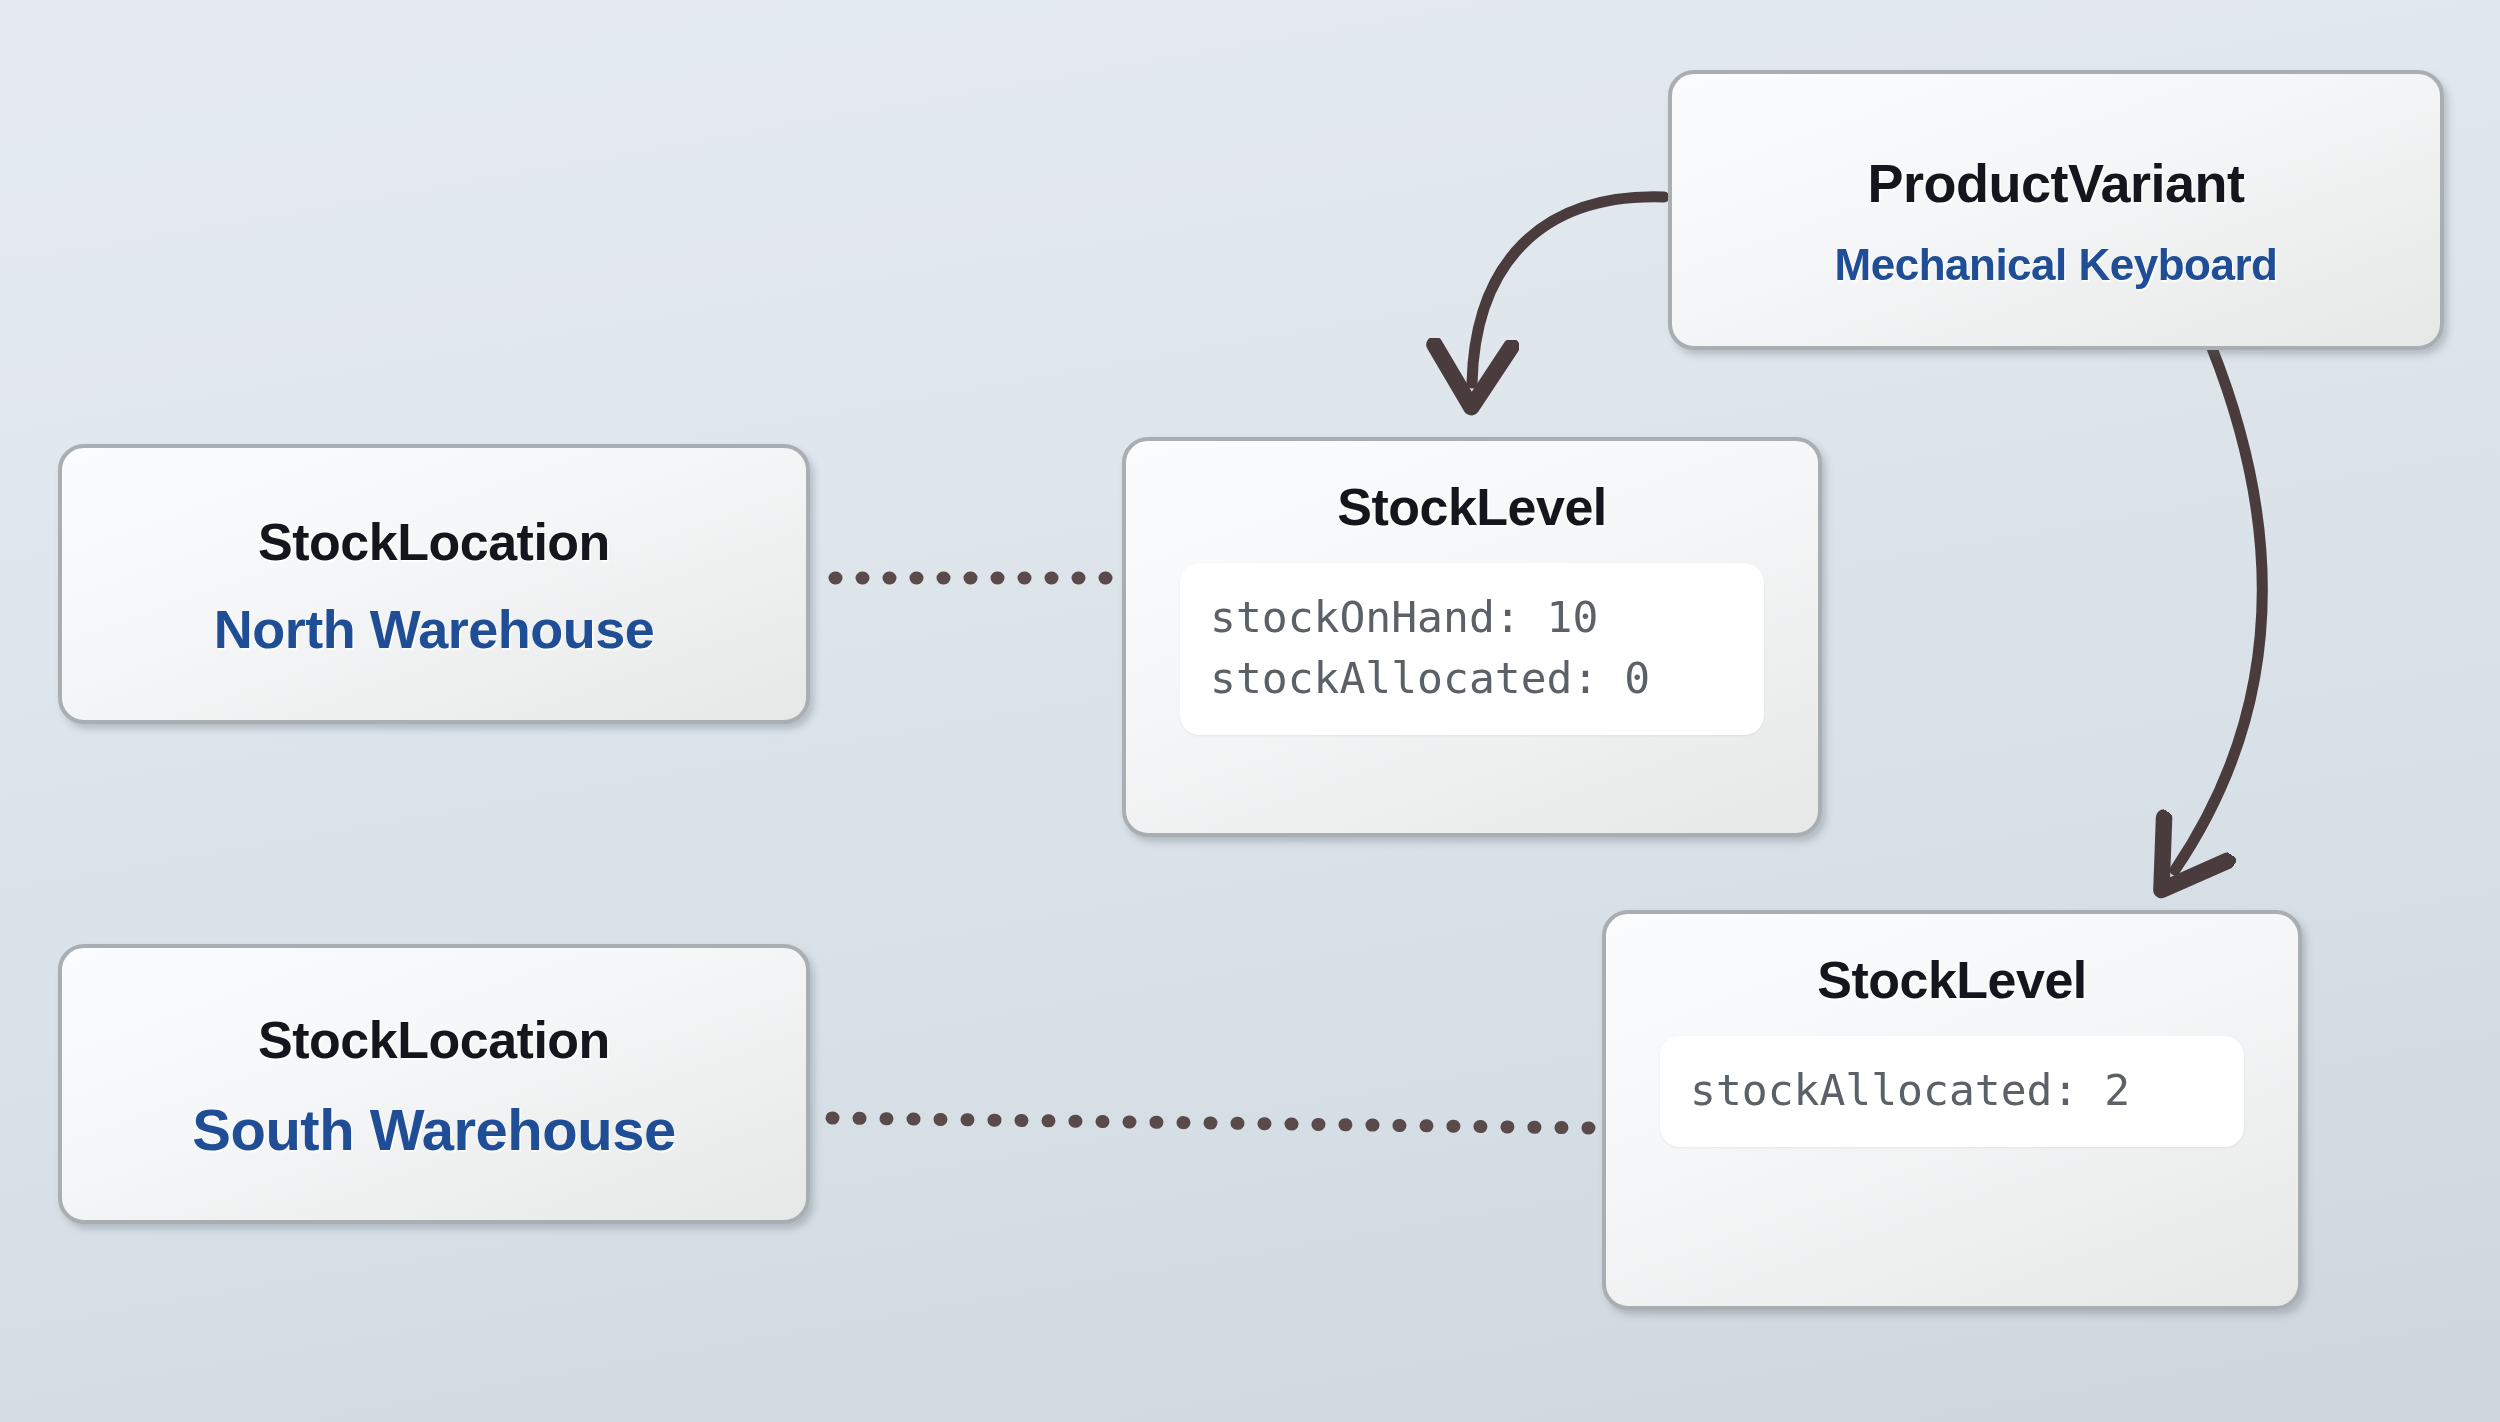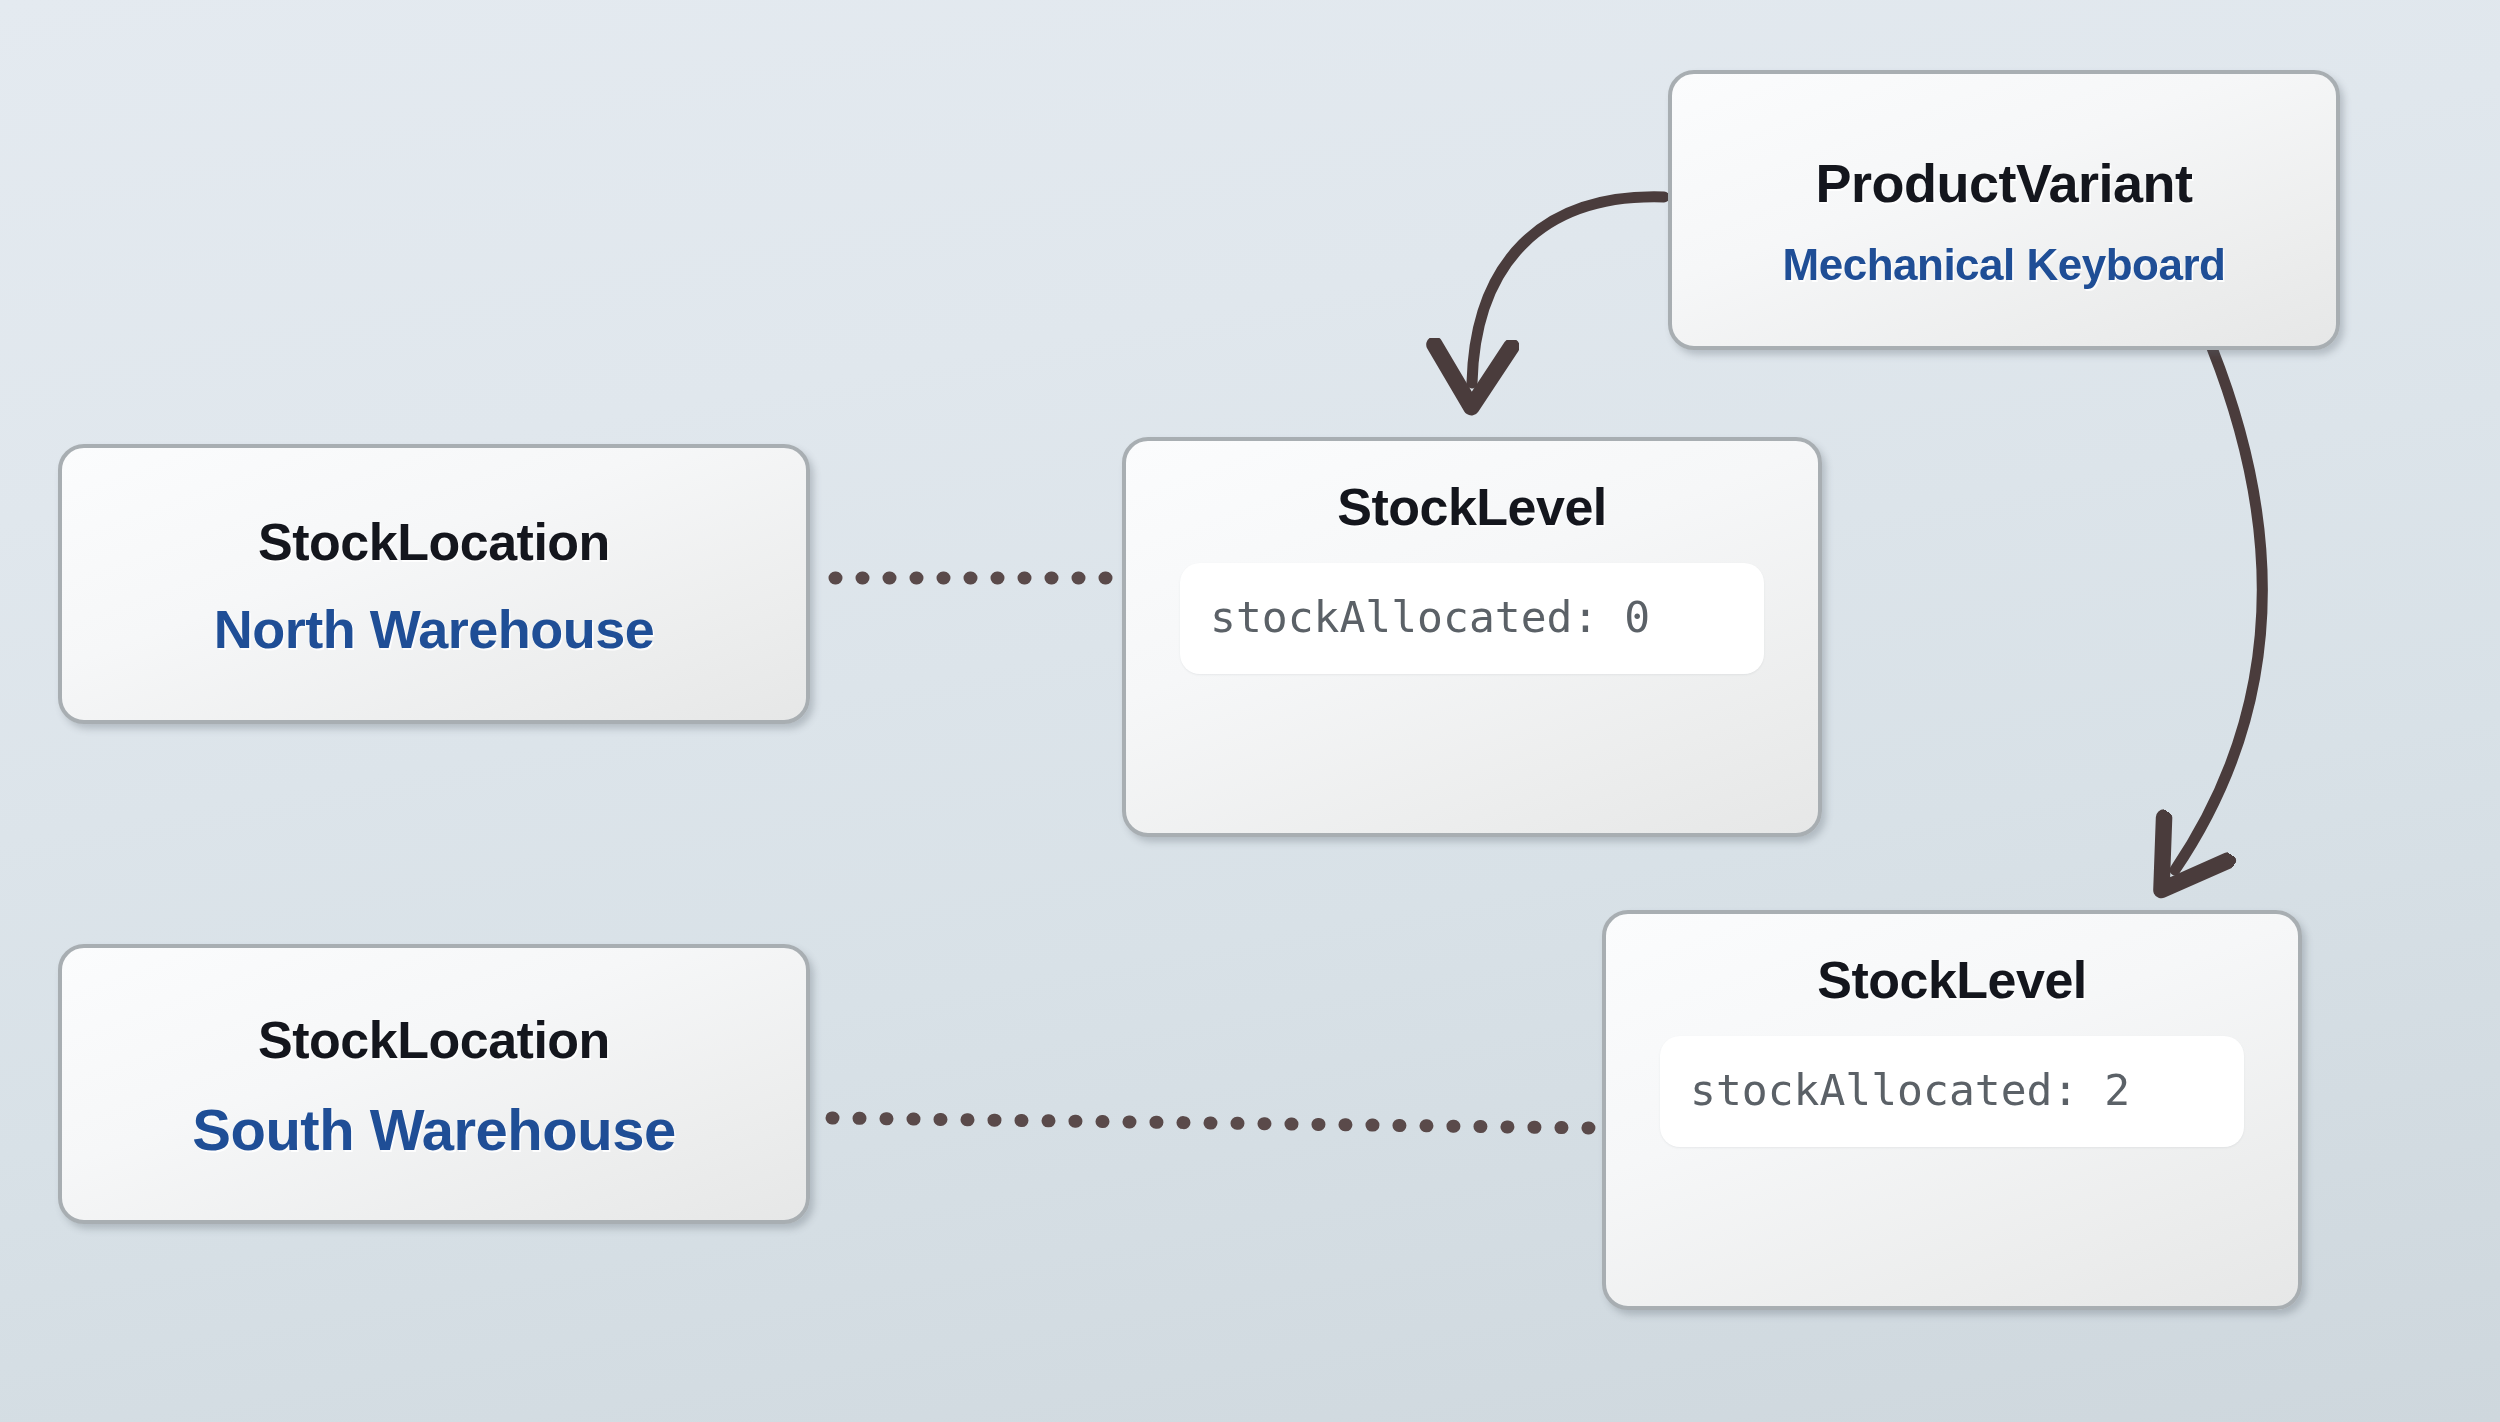--- a/index.html
+++ b/index.html
@@ -46,21 +46,21 @@
     font-weight: bold;
     color: #1f4e96;
     text-shadow: 1.5px 1.5px 0 rgba(255,255,255,0.85);
     letter-spacing: -0.5px;
     white-space: nowrap;
   }
 
   
   #node-product-variant {
     left: 1668px; top: 70px;
-    width: 672px; height: 280px;
+    width: 776px; height: 280px;
     justify-content: center;
     padding-top: 22px;
   }
   #node-product-variant .node-title { font-size: 54px; margin-bottom: 26px; }
   #node-product-variant .node-subtitle { font-size: 44px; }
 
   #node-stock-location-north {
     left: 58px; top: 444px;
     width: 752px; height: 280px;
     justify-content: center;
@@ -155,20 +155,21 @@
   </div>
 
   <div class="node" id="node-stock-location-south">
     <div class="node-title">StockLocation</div>
     <div class="node-subtitle">South Warehouse</div>
   </div>
 
   <div class="node" id="node-stock-level-north">
     <div class="node-title">StockLevel</div>
     <div class="fields-box">
+      <div class="field-row">stockOnHand: 10</div>
       <div class="field-row">stockAllocated: 0</div>
     </div>
   </div>
 
   <div class="node" id="node-stock-level-south">
     <div class="node-title">StockLevel</div>
     <div class="fields-box">
       <div class="field-row">stockAllocated: 2</div>
     </div>
   </div>

